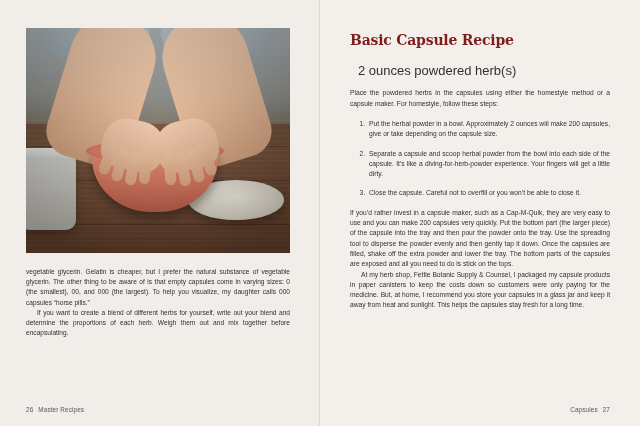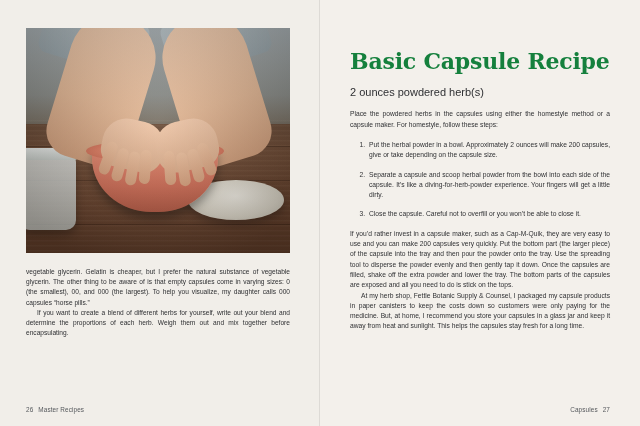--- a/index.html
+++ b/index.html
@@ -204,31 +204,31 @@
     margin: 0;
   }
   .body-col p.indent {
     text-indent: 11px;
   }
 
   
   .recipe-title {
     font-family: "DejaVu Serif", serif;
     font-weight: bold;
-    font-size: 22px;
+    font-size: 14px;
     letter-spacing: -0.2px;
-    color: #15803d;
-    margin: 24px 0 13px 0;
+    color: #7f1d1d;
+    margin: 3px 0 13px 0;
     line-height: 23px;
   }
   .ingredient {
-    font-size: 11px;
+    font-size: 13px;
     line-height: 12.4px;
     color: #2f3033;
-    margin: 0;
+    margin: 8px;
   }
   .intro {
     font-size: 6.7px;
     line-height: 10.3px;
     color: #2f3033;
     text-align: justify;
     margin: 11px 0 0 0;
   }
   ol.steps {
     margin: 10px 0 0 0;

